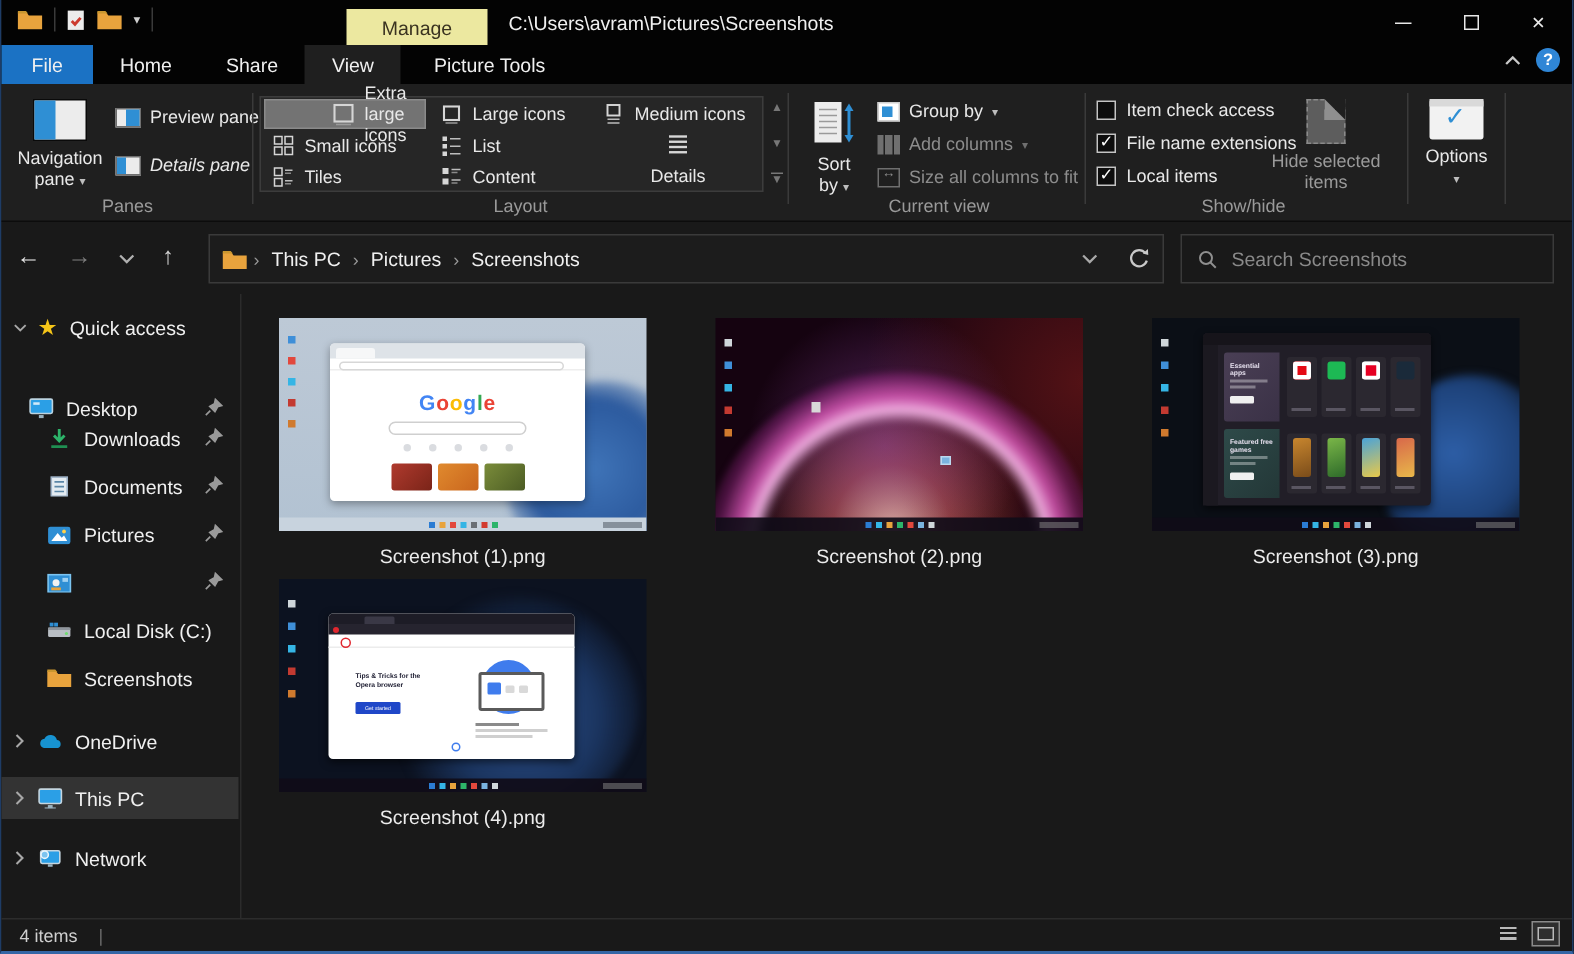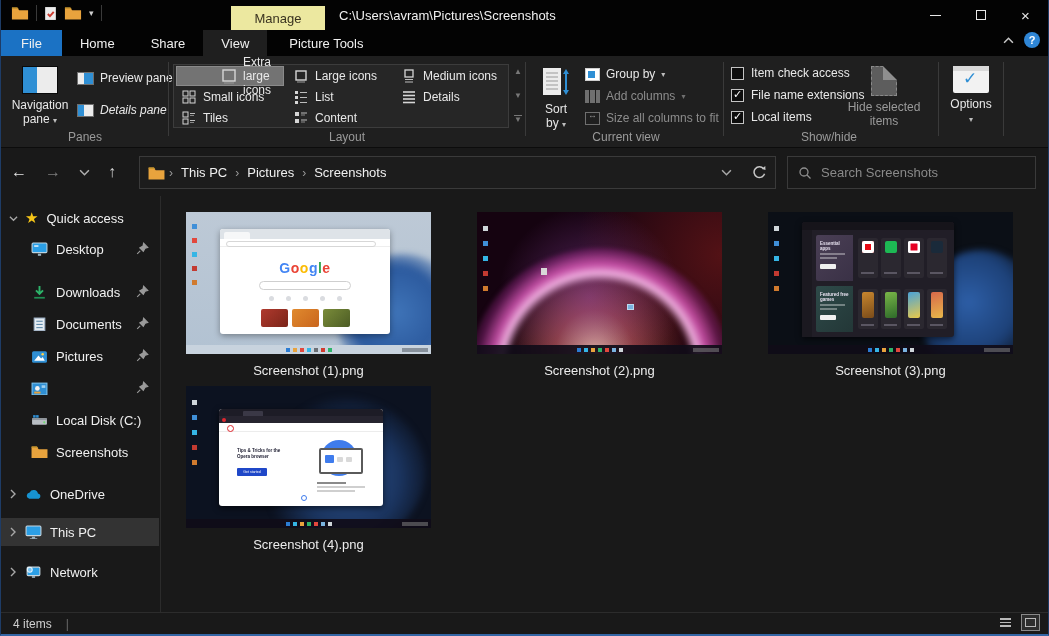--- a/index.html
+++ b/index.html
@@ -326,21 +326,21 @@
             <rect x="2" y="2" width="3" height="3" fill="#d6d6d6"></rect>
             <line x1="7" y1="3.5" x2="14" y2="3.5" stroke="#bdbdbd"></line>
             <rect x="2" y="7" width="3" height="3" fill="#d6d6d6"></rect>
             <line x1="7" y1="8.5" x2="14" y2="8.5" stroke="#bdbdbd"></line>
             <rect x="2" y="12" width="3" height="3" fill="#d6d6d6"></rect>
             <line x1="7" y1="13.5" x2="14" y2="13.5" stroke="#bdbdbd"></line>
           </svg>
         </span>
       <span>List</span>
     </div>
-    <div class="gitem" style="left:395px; top:31px;">
+    <div class="gitem" style="left:395px; top:31px;flex-direction:column;">
       <span class="gi">
           <svg viewBox="0 0 16 16">
             <line x1="2" y1="3" x2="14" y2="3" stroke="#d6d6d6" stroke-width="1.6"></line>
             <line x1="2" y1="6.5" x2="14" y2="6.5" stroke="#d6d6d6" stroke-width="1.6"></line>
             <line x1="2" y1="10" x2="14" y2="10" stroke="#d6d6d6" stroke-width="1.6"></line>
             <line x1="2" y1="13.5" x2="14" y2="13.5" stroke="#d6d6d6" stroke-width="1.6"></line>
           </svg>
         </span>
       <span>Details</span>
     </div>
@@ -487,21 +487,21 @@
       <div class="siderow" style="top:10px;">
         <span class="chevslot">
             <svg viewBox="0 0 10 6">
               <polyline points="1,1 5,5 9,1"></polyline>
             </svg>
           </span>
         <span class="star"></span>
         <span>Quick access</span>
       </div>
 
-      <div class="siderow" style="top:41px; padding-left:30px;">
+      <div class="siderow" style="top:64px; padding-left:18px;">
         <span class="sicon">
             <svg viewBox="0 0 16 14">
               <rect x="1" y="1" width="14" height="9" rx="1" fill="#2b9fe6" stroke="#bcd3e0"></rect>
               <rect x="3" y="3" width="4" height="1.6" fill="#cfeafa"></rect>
               <rect x="6.5" y="11" width="3" height="2" fill="#9ab2bf"></rect>
             </svg>
           </span>
         <span>Desktop</span>
         <svg class="pin pinicon" viewBox="0 0 13 13">
             <path d="M7.6 1.2l4.2 4.2-2.7.8-1.8 3.2-3.5-3.5 3.2-1.8zM4.2 8.8L1.2 11.8" stroke="#9a9a9a" stroke-width="1.1"></path>

